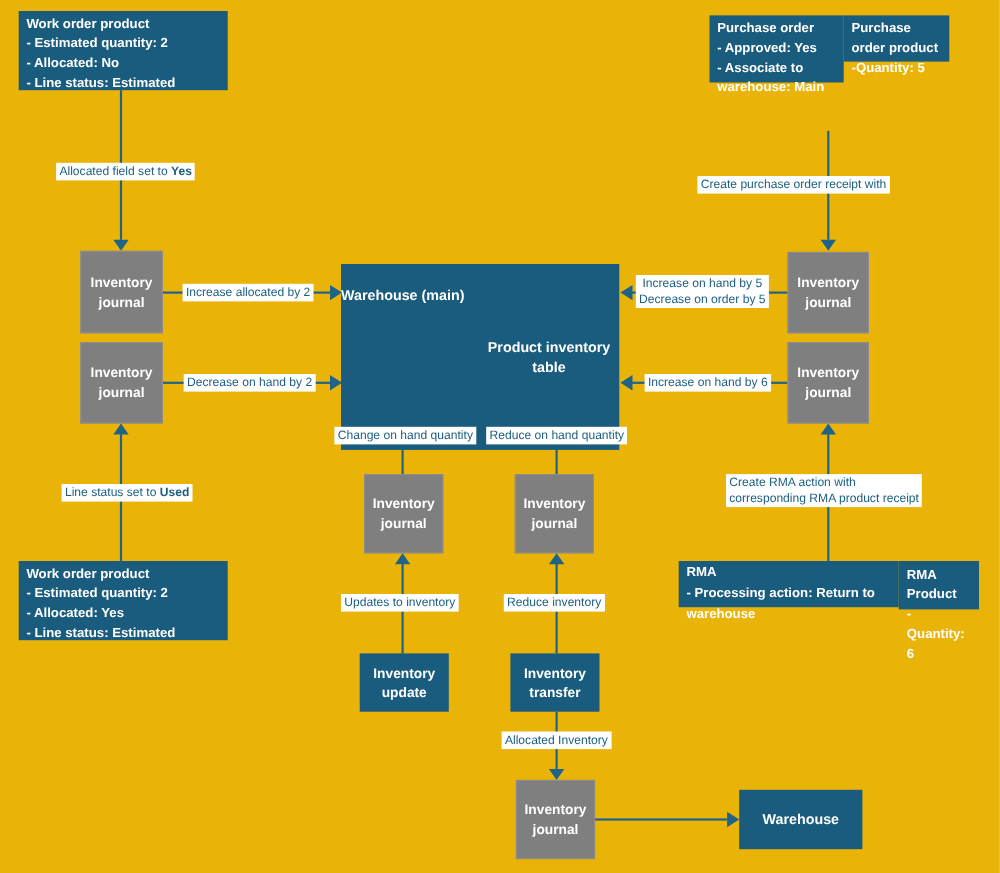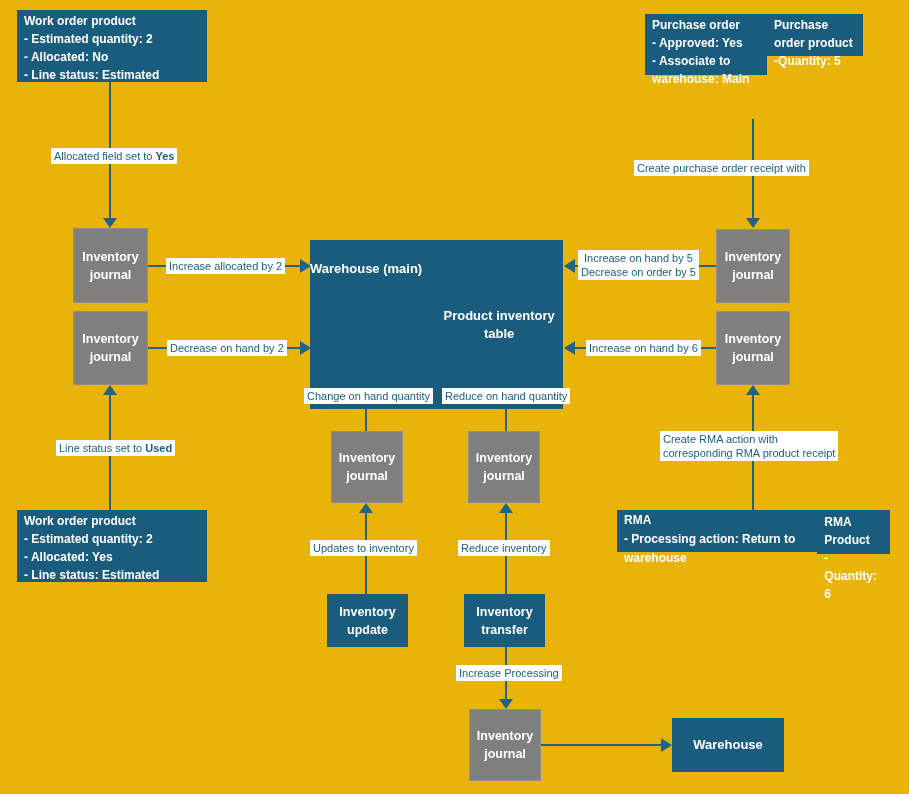--- a/index.html
+++ b/index.html
@@ -191,15 +191,15 @@
 
   <div class="lbl" style="left:660px;top:431px;">
     <div>Create RMA action with</div>
     <div>corresponding RMA product receipt</div>
   </div>
 
   <div class="lbl" style="left:310px;top:540px;">Updates to inventory</div>
 
   <div class="lbl" style="left:458px;top:540px;">Reduce inventory</div>
 
-  <div class="lbl" style="left:456px;top:665px;">Increase Processing</div>
+  <div class="lbl" style="left:456px;top:665px;">Allocated Inventory</div>
 
 </div>
 
 </body></html>

